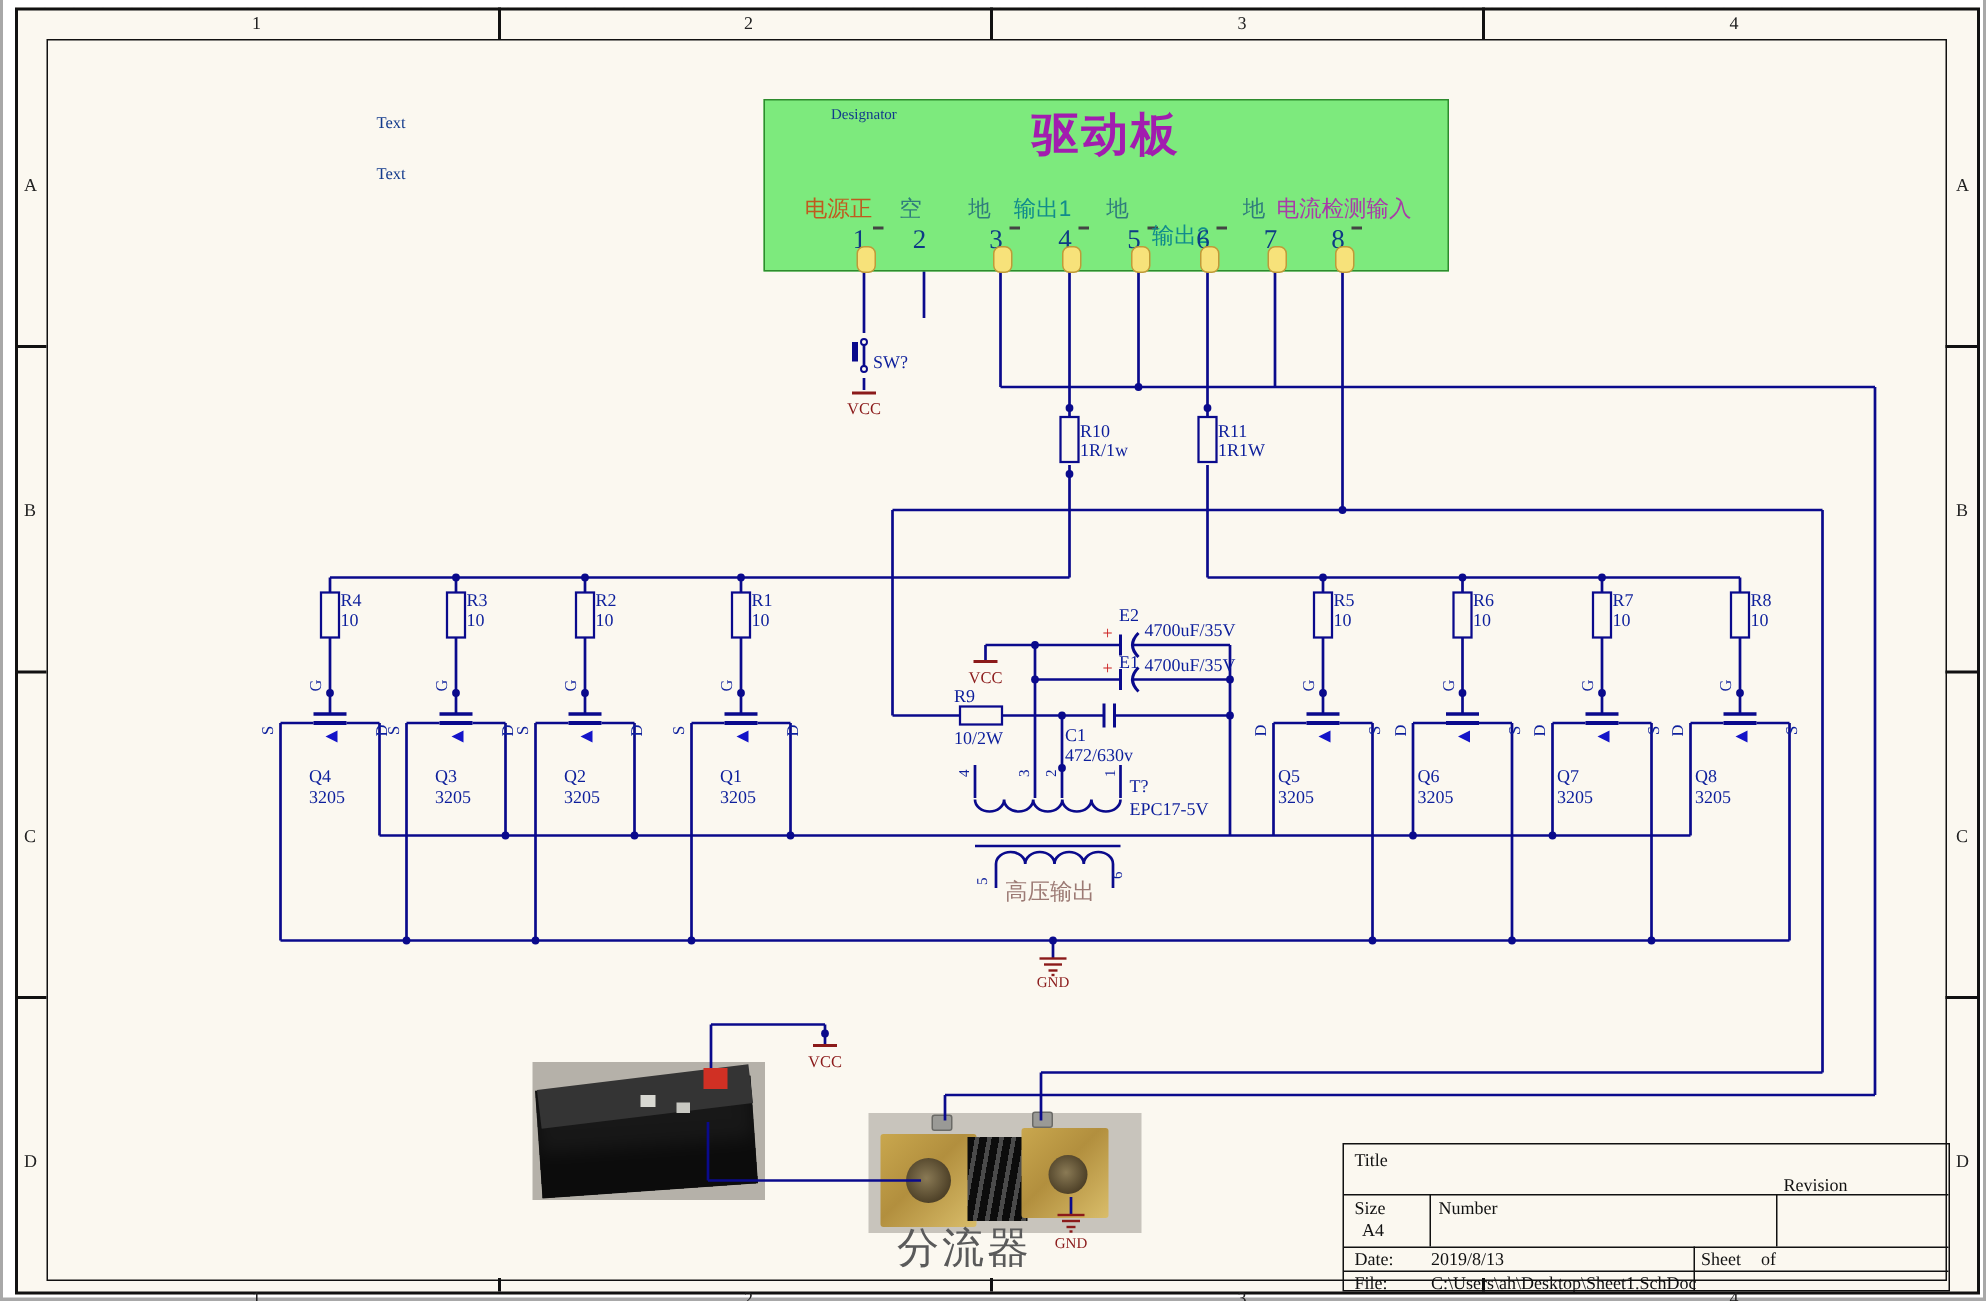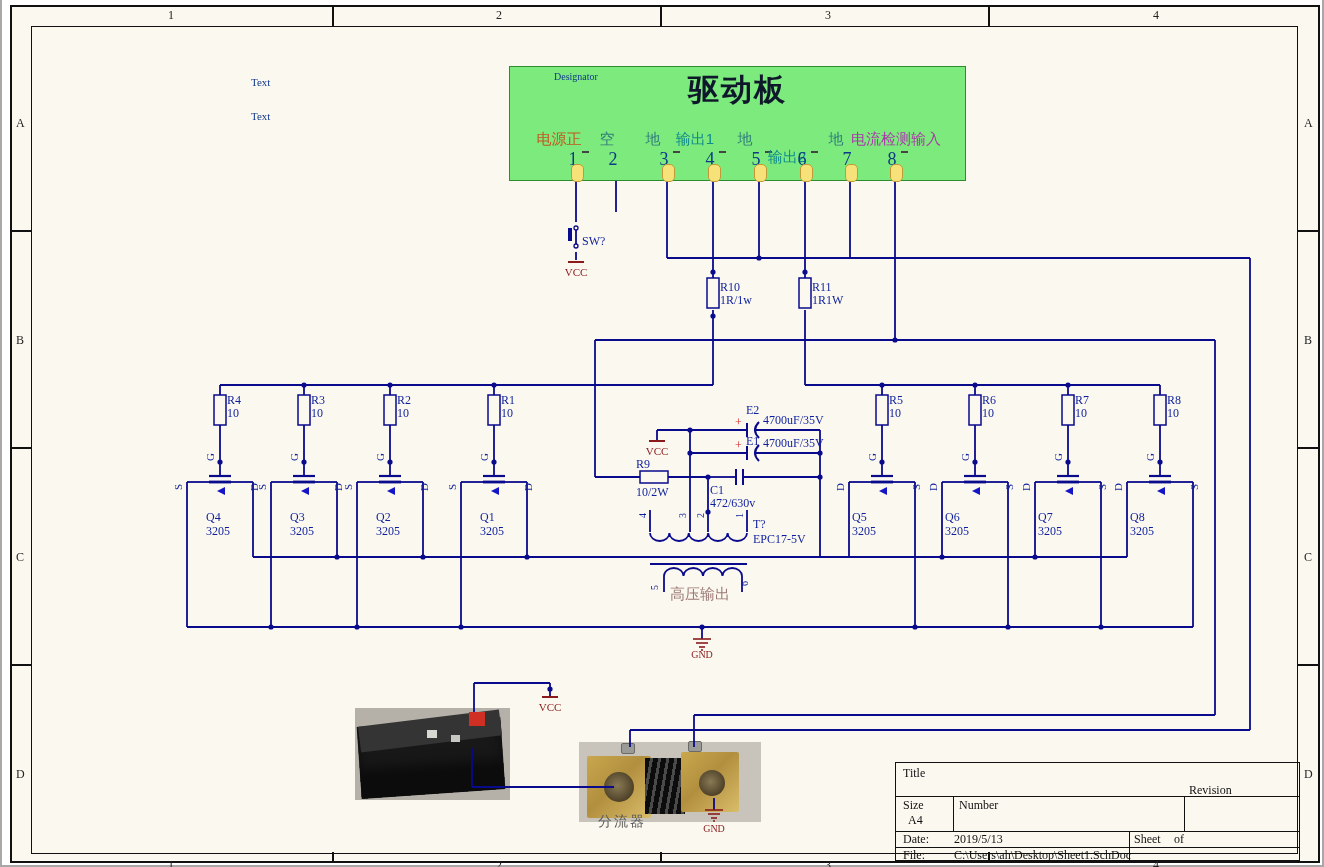--- a/index.html
+++ b/index.html
@@ -9,31 +9,31 @@
   #sheetgrid{position:absolute;left:8px;top:5px;width:1308px;height:856px;
     background-image:linear-gradient(to right,rgba(170,160,140,.28) 1px,transparent 1px),
                      linear-gradient(to bottom,rgba(170,160,140,.28) 1px,transparent 1px);
     background-size:19.3px 19.3px;}
   #inner{position:absolute;left:29px;top:26px;width:1265px;height:826px;border:1.5px solid #111;}
   .zone{position:absolute;font-size:12px;color:#222;font-family:"Liberation Serif",serif;}
   .ztick{position:absolute;background:#111;}
   
   #driver-board{position:absolute;left:507px;top:66px;width:455px;height:113px;background:#7dea7d;border:1px solid #2e8b2e;}
   #db-designator{position:absolute;left:44px;top:4px;font-size:10px;color:#123a8c;font-family:"Liberation Serif",serif;}
-  #db-title{position:absolute;left:50%;top:2px;transform:translateX(-50%);font-size:31px;font-weight:bold;color:#0f172a;font-family:"Liberation Sans",sans-serif;letter-spacing:2px;}
+  #db-title{position:absolute;left:50%;top:2px;transform:translateX(-50%);font-size:31px;font-weight:bold;color:#a21caf;font-family:"Liberation Sans",sans-serif;letter-spacing:2px;}
   .pin-label{position:absolute;top:63px;font-size:15px;font-family:"Liberation Sans",sans-serif;white-space:nowrap;transform:translateX(-50%);}
   .pin-num{position:absolute;top:82px;font-size:18px;color:#0d3a85;font-family:"Liberation Serif",serif;transform:translateX(-50%);}
   .pin-pad{position:absolute;top:97px;width:11px;height:16px;background:#f7e27a;border:1px solid #c09a38;border-radius:5px;}
   .pin-tick{position:absolute;width:7px;height:2px;background:#444;top:84px;}
   
   .note{position:absolute;white-space:nowrap;font-family:"Liberation Serif",serif;}
   #note-top{left:815px;top:203px;font-size:19px;color:#e23b3b;}
   #note-bottom{left:612px;top:694px;font-size:20px;color:#9b2d2d;}
   .small-text{position:absolute;font-size:11px;color:#123a8c;font-family:"Liberation Serif",serif;}
-  #shunt-label{position:absolute;left:596px;top:813px;font-size:14px;color:#5a5a5a;letter-spacing:2px;font-family:"Liberation Sans",sans-serif;}
+  #shunt-label{position:absolute;left:596px;top:813px;font-size:28px;color:#5a5a5a;letter-spacing:2px;font-family:"Liberation Sans",sans-serif;}
   
   #battery-photo{position:absolute;left:353px;top:708px;width:155px;height:92px;background:#b5b1a9;overflow:hidden;}
   #bat-body{position:absolute;left:4px;top:14px;width:144px;height:72px;background:#181818;transform:rotate(-4deg);box-shadow:inset 0 -30px 12px rgba(0,0,0,.5);}
   #bat-top{position:absolute;left:4px;top:10px;width:142px;height:26px;background:#343434;transform:rotate(-7deg);}
   #bat-terminal-red{position:absolute;left:114px;top:4px;width:16px;height:14px;background:#d03024;}
   #bat-terminal-1{position:absolute;left:72px;top:22px;width:10px;height:8px;background:#d8d8d2;}
   #bat-terminal-2{position:absolute;left:96px;top:27px;width:9px;height:7px;background:#c8c8c2;}
   #shunt-photo{position:absolute;left:577px;top:742px;width:182px;height:80px;background:#c8c4bc;overflow:visible;}
   .shunt-block{position:absolute;background:linear-gradient(135deg,#c9a74e,#b28f3e 45%,#d9bd6a);border-radius:2px;}
   .shunt-hole{position:absolute;border-radius:50%;background:radial-gradient(circle at 45% 45%,#8a7a55,#4e4128 70%);}
@@ -456,20 +456,20 @@
     <div class="tb-line" style="left:0;top:84px;width:403px;height:1px;"></div>
     <div class="tb-line" style="left:57px;top:33px;width:1px;height:35px;"></div>
     <div class="tb-line" style="left:288px;top:33px;width:1px;height:35px;"></div>
     <div class="tb-line" style="left:233px;top:68px;width:1px;height:29px;"></div>
     <span class="tb-text" style="left:7px;top:3px;">Title</span>
     <span class="tb-text" style="left:7px;top:35px;">Size</span>
     <span class="tb-text" style="left:12px;top:50px;">A4</span>
     <span class="tb-text" style="left:63px;top:35px;text-align:center;">Number</span>
     <span class="tb-text" style="left:293px;top:20px;">Revision</span>
     <span class="tb-text" style="left:7px;top:69px;">Date:</span>
-    <span class="tb-text" style="left:58px;top:69px;">2019/5/13</span>
+    <span class="tb-text" style="left:58px;top:69px;">2019/8/13</span>
     <span class="tb-text" style="left:238px;top:69px;">Sheet</span>
     <span class="tb-text" style="left:278px;top:69px;">of</span>
     <span class="tb-text" style="left:7px;top:85px;">File:</span>
     <span class="tb-text" style="left:58px;top:85px;">C:\Users\ah\Desktop\Sheet1.SchDoc</span>
     <span class="tb-text" style="left:238px;top:85px;margin-top:24px;">Drawn By:</span>
   </div>
 </div>
 
 </body></html>

